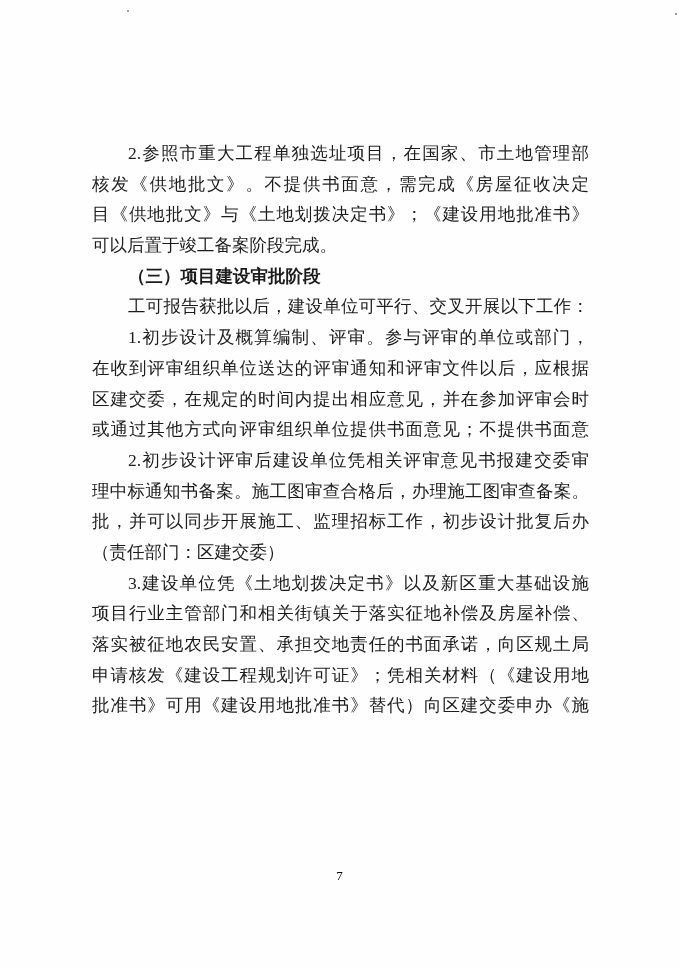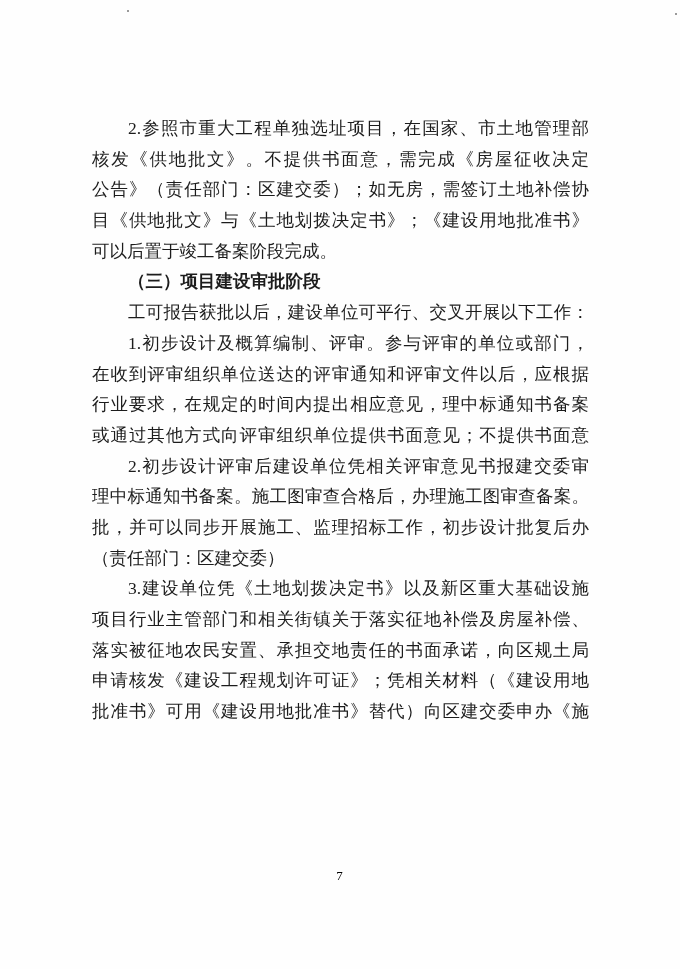--- a/index.html
+++ b/index.html
@@ -75,38 +75,37 @@
     height: 2px;
     background: #9a9a9a;
   }
 </style>
 </head>
 <body>
 
 <div class="page" style="background: rgb(254, 254, 254);">
   <div class="speck-a"></div>
   <div class="speck-b"></div>
-  <div class="content" style="color: rgb(28, 28, 28);">
+  <div class="content" style="color: rgb(28, 28, 28); margin-top: 25px;">
       <div class="block paragraph">
         <div class="line fill indent">2.参照市重大工程单独选址项目，在国家、市土地管理部</div>
         <div class="line fill">核发《供地批文》。不提供书面意，需完成《房屋征收决定</div>
-        <div class="line fill">公告》（责任部门：区建交委）；如无房，需签订土地补偿协</div>
         <div class="line fill">目《供地批文》与《土地划拨决定书》；《建设用地批准书》</div>
         <div class="line">可以后置于竣工备案阶段完成。</div>
       </div>
       <div class="block heading">
         <div class="line indent">（三）项目建设审批阶段</div>
       </div>
       <div class="block paragraph">
         <div class="line fill indent">工可报告获批以后，建设单位可平行、交叉开展以下工作：</div>
       </div>
       <div class="block paragraph">
         <div class="line fill indent">1.初步设计及概算编制、评审。参与评审的单位或部门，</div>
         <div class="line fill">在收到评审组织单位送达的评审通知和评审文件以后，应根据</div>
-        <div class="line fill">行业要求，在规定的时间内提出相应意见，理中标通知书备案</div>
+        <div class="line fill">区建交委，在规定的时间内提出相应意见，并在参加评审会时</div>
         <div class="line fill">或通过其他方式向评审组织单位提供书面意见；不提供书面意</div>
       </div>
       <div class="block paragraph">
         <div class="line fill indent">2.初步设计评审后建设单位凭相关评审意见书报建交委审</div>
         <div class="line fill">理中标通知书备案。施工图审查合格后，办理施工图审查备案。</div>
         <div class="line fill">批，并可以同步开展施工、监理招标工作，初步设计批复后办</div>
         <div class="line">（责任部门：区建交委）</div>
       </div>
       <div class="block paragraph">
         <div class="line fill indent">3.建设单位凭《土地划拨决定书》以及新区重大基础设施</div>

